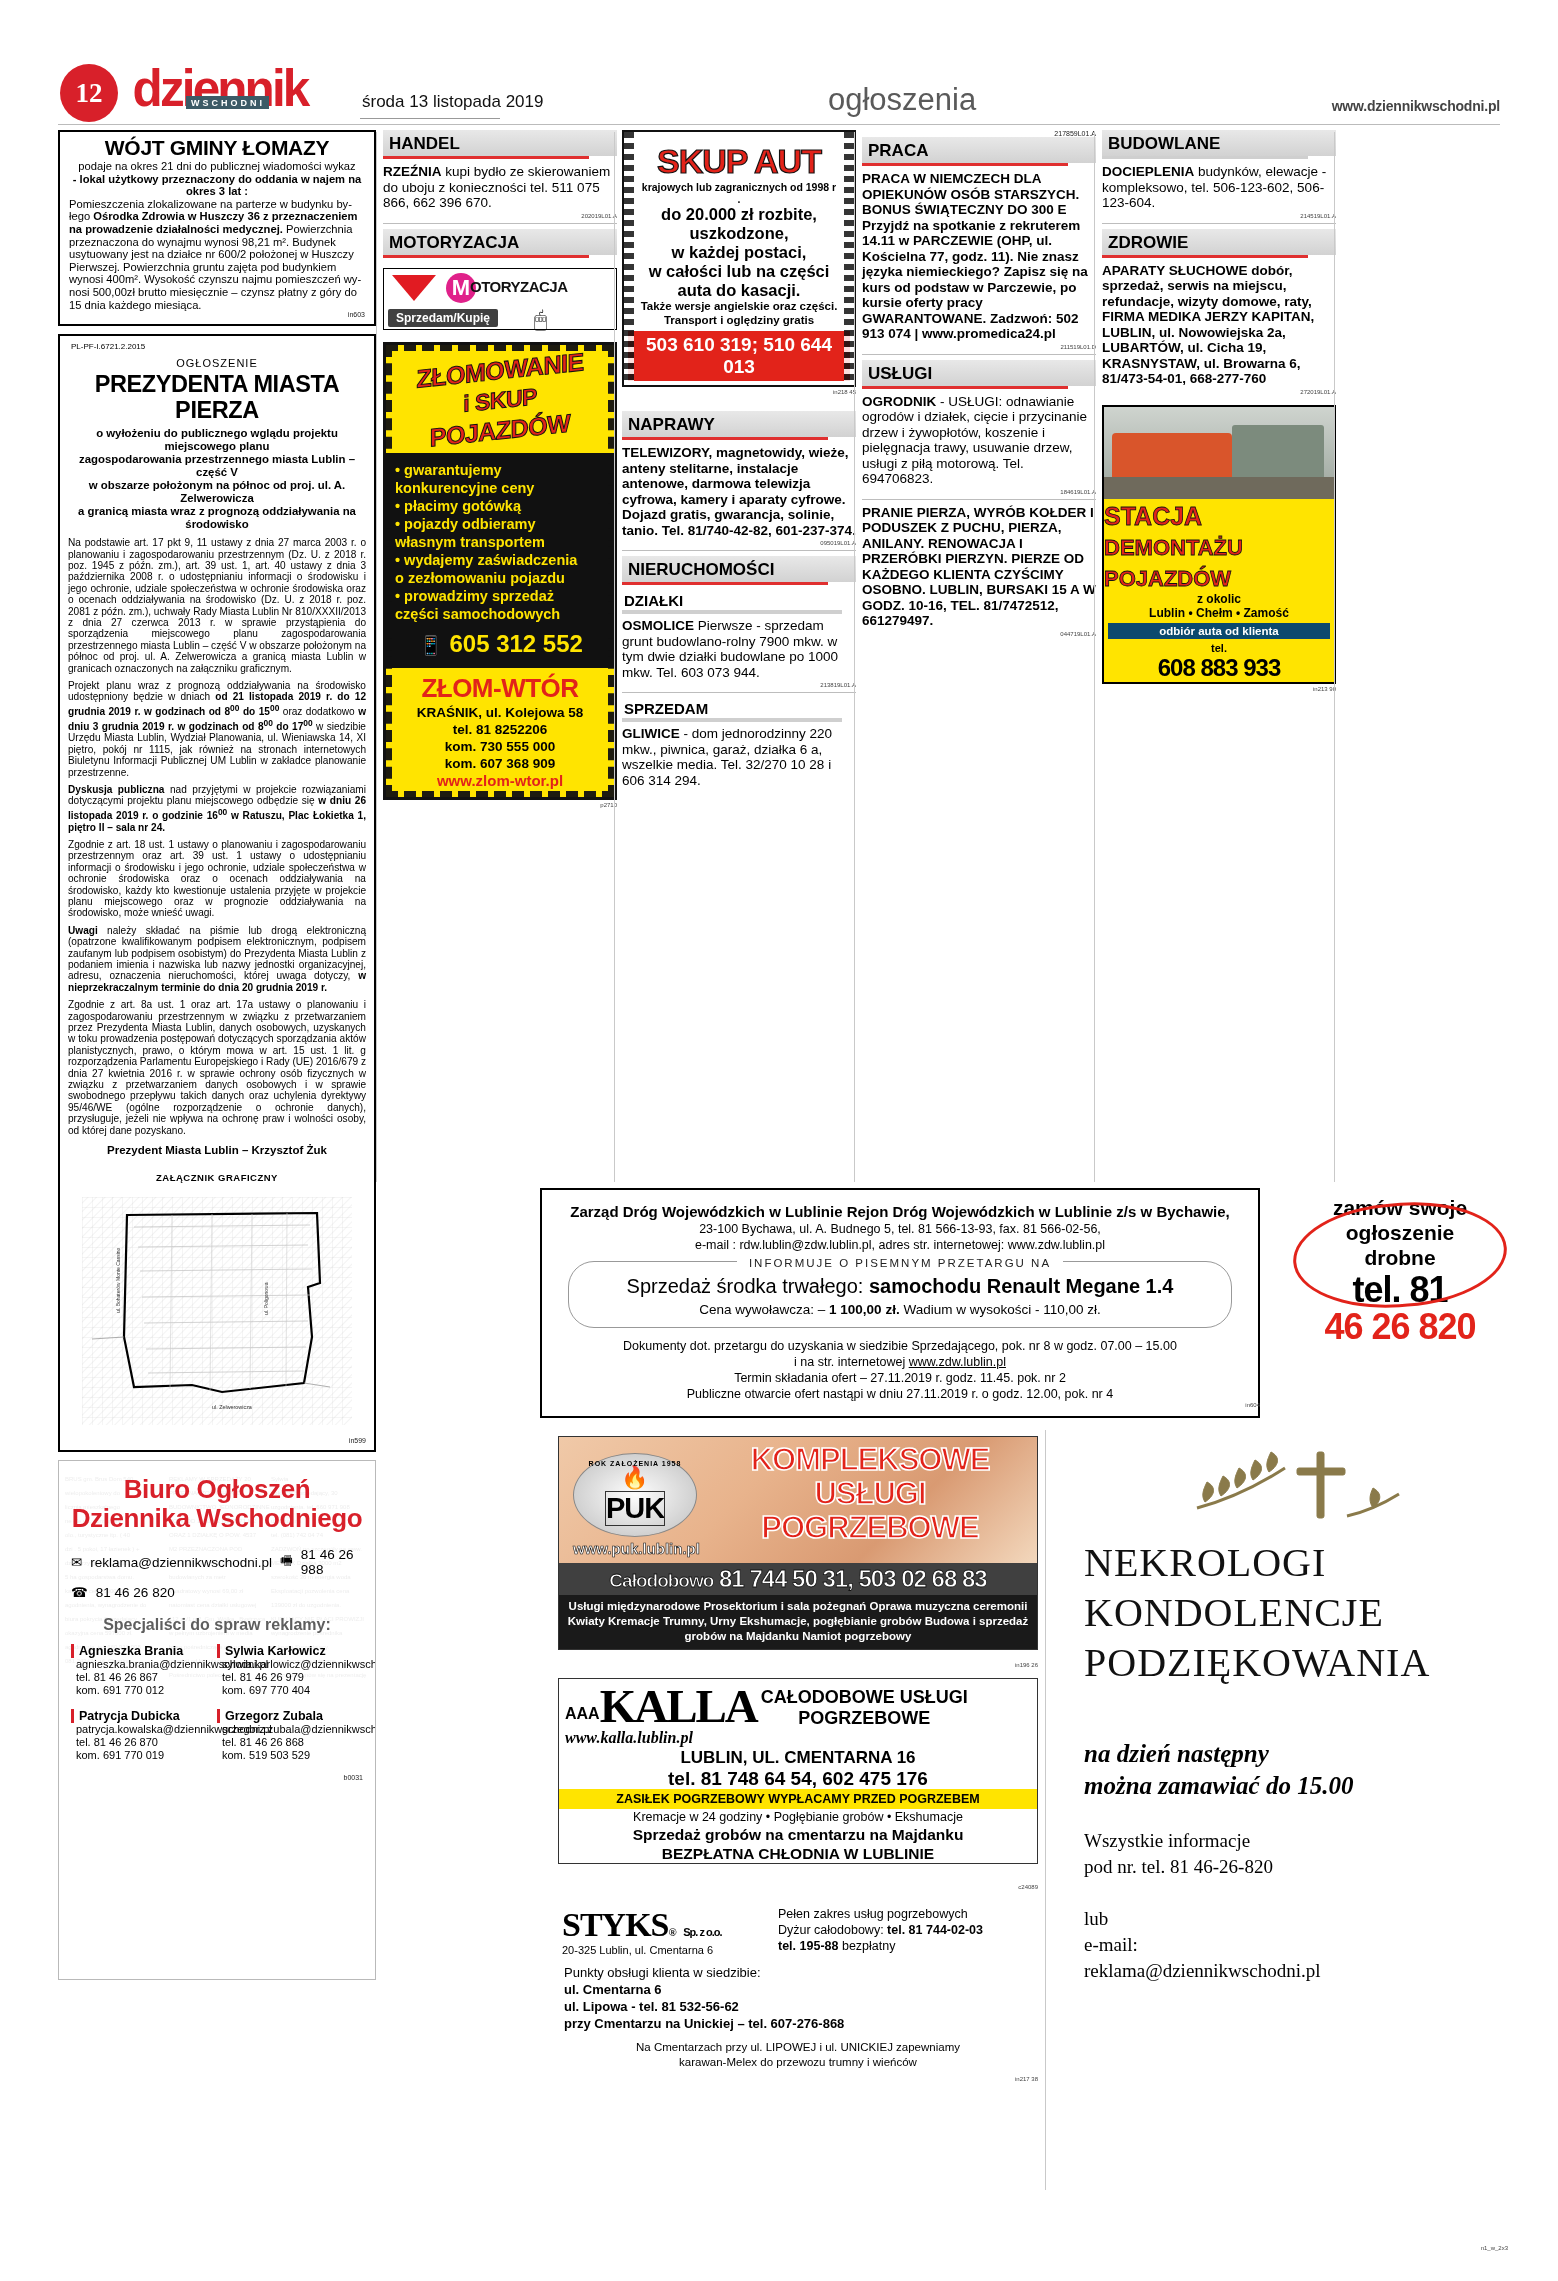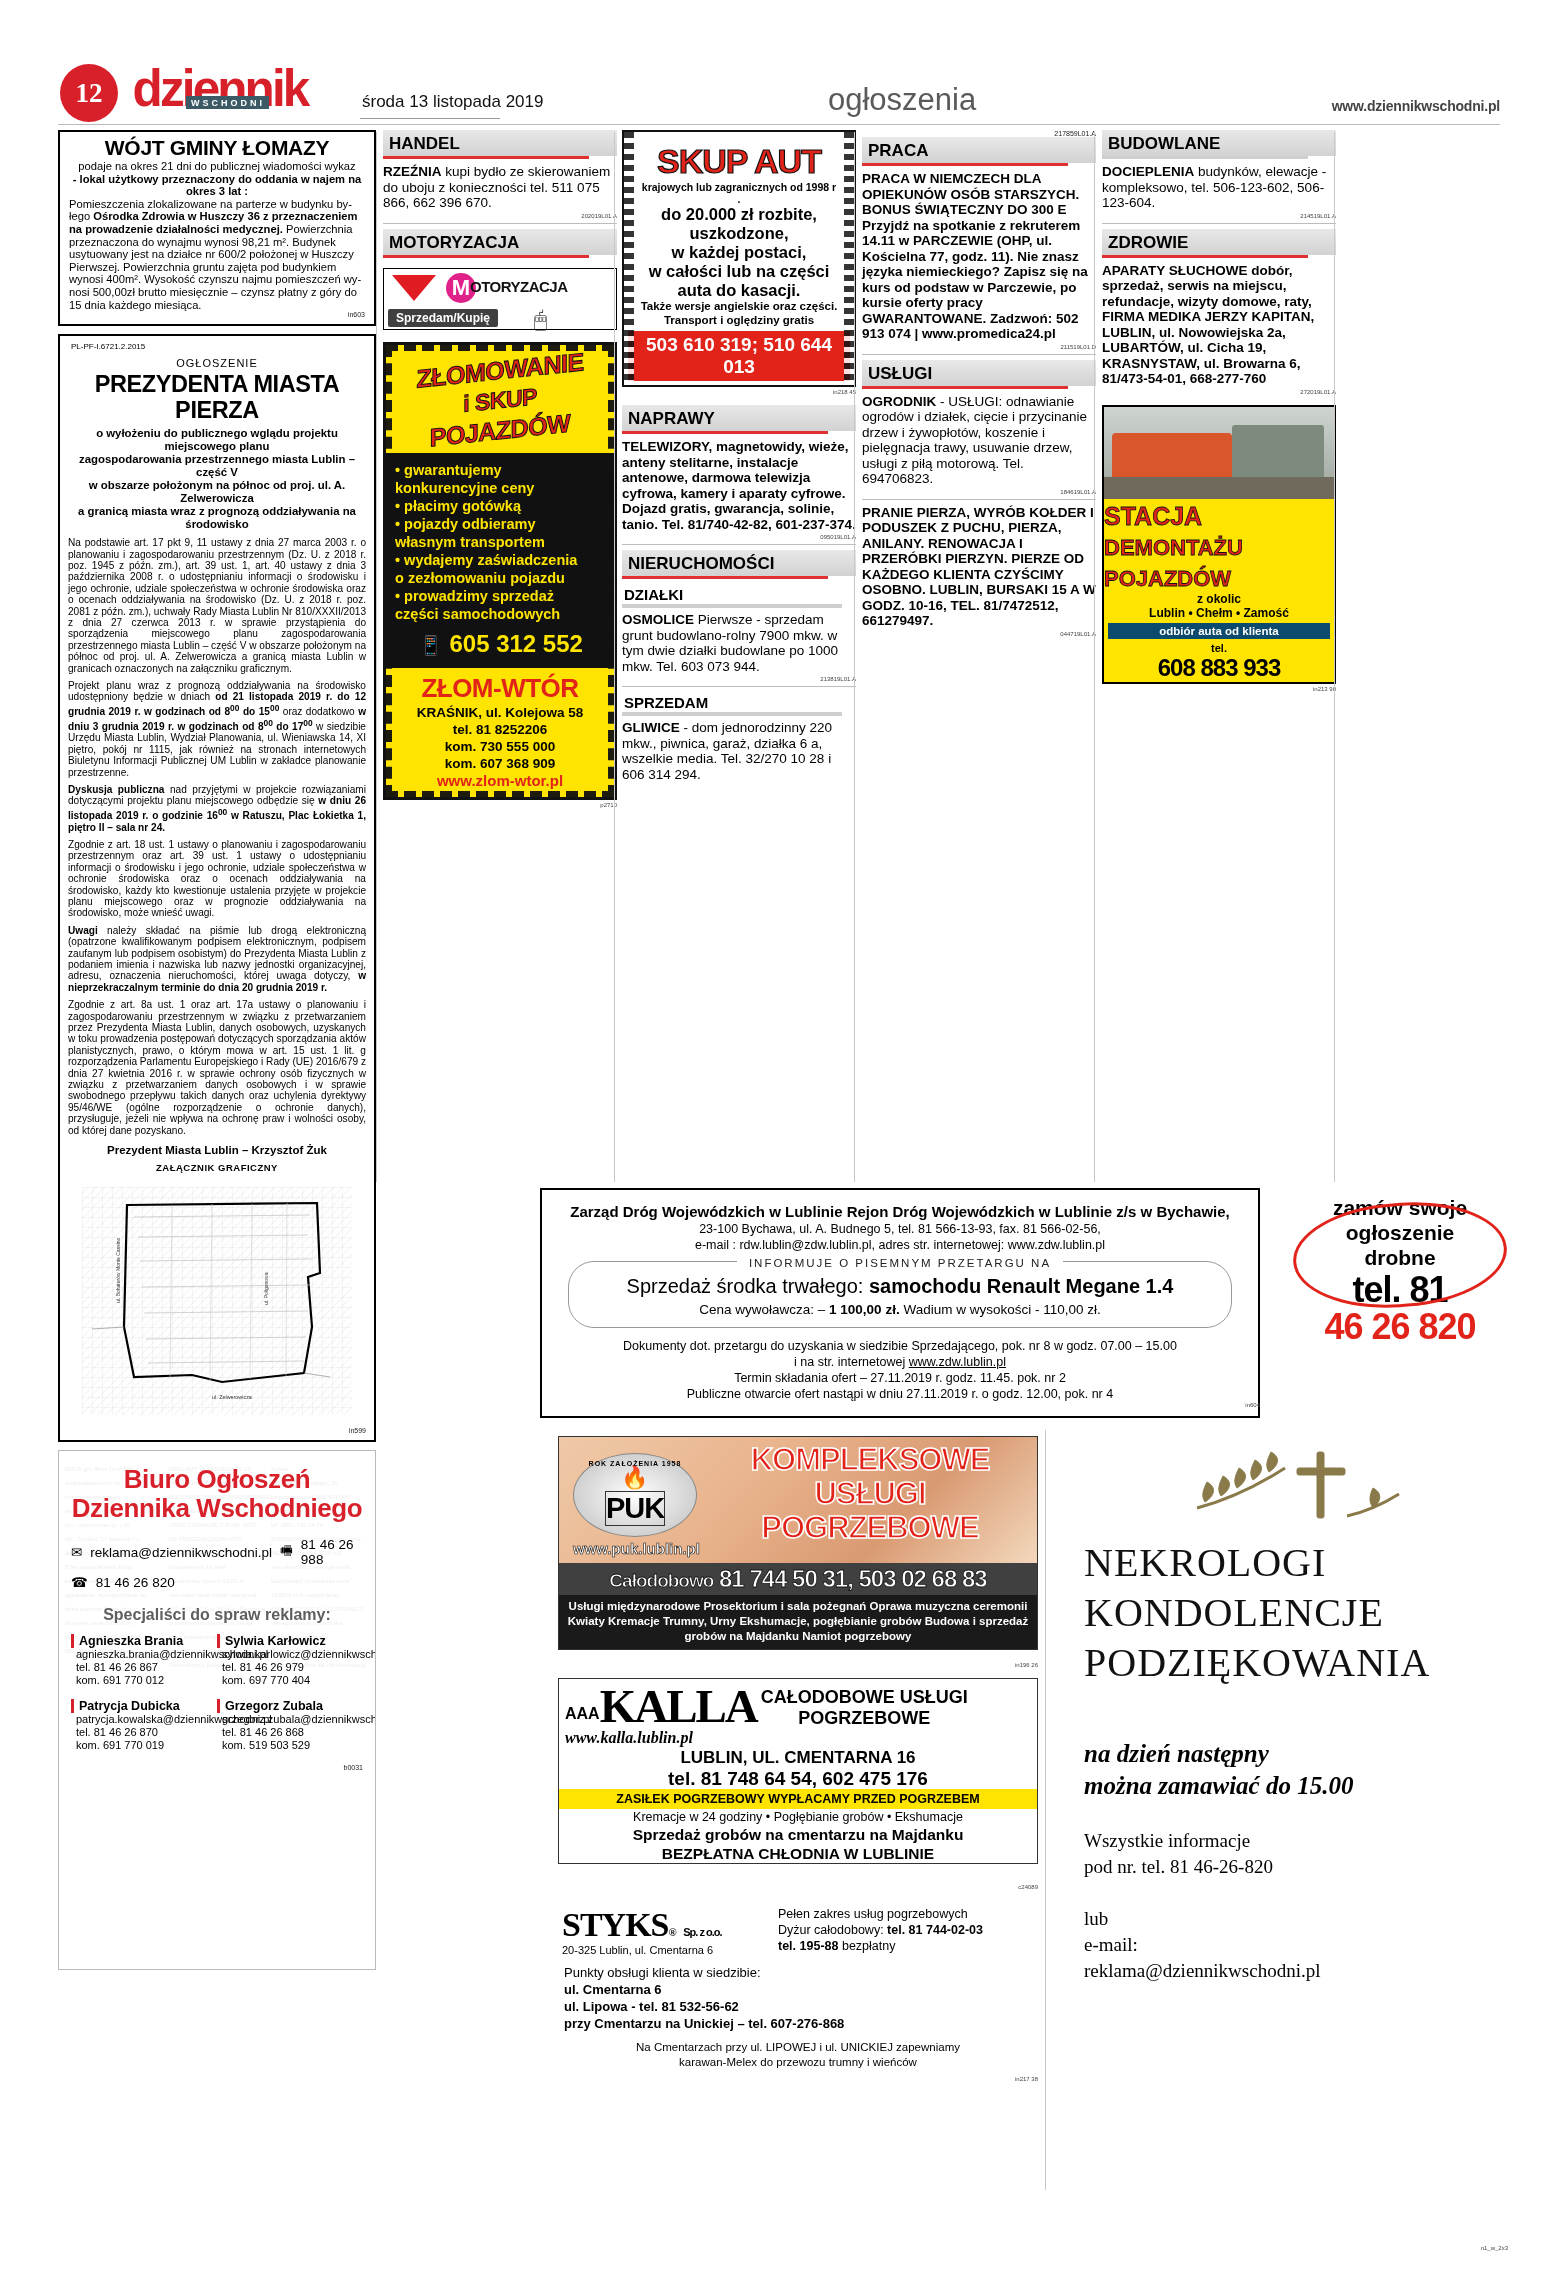--- a/index.html
+++ b/index.html
@@ -82,21 +82,21 @@
   .smallcode { font-size:7px; text-align:right; color:#222; }
 
   
   .prez-tag { font-size:8px; padding:3px 0 0 3px; }
   .prez-kicker { text-align:center; font-size:11px; letter-spacing:1px; margin-top:6px; }
   .prez-title { text-align:center; font-weight:700; font-size:23.5px; line-height:26px; letter-spacing:-0.4px; margin:2px 0 4px 0;}
   .prez-sub { text-align:center; font-size:11.4px; line-height:13px; font-weight:700; }
   .prez-body { font-size:10.1px; line-height:11.4px; text-align:justify; margin-top:6px; }
   .prez-body b { font-weight:700; }
   .prez-sign { text-align:center; font-weight:700; font-size:11.5px; margin-top:8px; }
-  .zalacznik-title { text-align:center; font-weight:700; font-size:9.5px; letter-spacing:0.5px; margin-top:6px;}
+  .zalacznik-title { text-align:center; font-weight:700; font-size:9.5px; letter-spacing:0.5px; margin-top:16px;}
   .map-holder { position:relative; height:250px; margin:4px 4px 0 4px; background:#fff; overflow:hidden;}
 
   
   .biuro { position:relative; border:1px solid #b9b9b9; background:#fff; overflow:hidden; }
   .biuro-bg { position:absolute; inset:0; opacity:.18; }
   .biuro-inner { position:relative; padding:14px 12px 10px 12px; }
   .biuro-h { text-align:center; color:#d8202a; font-weight:700; font-size:26px; line-height:29px; letter-spacing:-0.4px;}
   .biuro-contact { margin-top:14px; font-size:13.5px; }
   .biuro-row { display:flex; align-items:center; gap:8px; margin-bottom:7px; }
   .biuro-spec { text-align:center; font-weight:700; font-size:16px; color:#5e5e5e; margin:16px 0 10px 0;}
@@ -516,21 +516,21 @@
         <div class="skup-big">w każdej postaci,</div>
         <div class="skup-big">w całości lub na części</div>
         <div class="skup-big">auta do kasacji.</div>
         <div class="skup-tail">Także wersje angielskie oraz części.</div>
         <div class="skup-tail">Transport i oględziny gratis</div>
       </div>
       <div class="skup-phone">503 610 319; 510 644 013</div>
     </div>
     <div class="ad-code">in218 45</div>
 
-    <div style="margin-top:10px;">
+    <div style="margin-top:16px;">
       <div class="sec-head">NAPRAWY</div>
       <div class="sec-head-rule"></div>
       <div class="ad-text bold-all">TELEWIZORY, magnetowidy, wieże, anteny stelitarne, instalacje antenowe, darmowa telewizja cyfrowa, kamery i aparaty cyfrowe. Dojazd gratis, gwarancja, solinie, tanio. Tel. 81/740-42-82, 601-237-374.</div>
       <div class="ad-code">095019L01.A</div>
     </div>
 
     <div class="ad-sep"></div>
 
     <div>
       <div class="sec-head">NIERUCHOMOŚCI</div>

